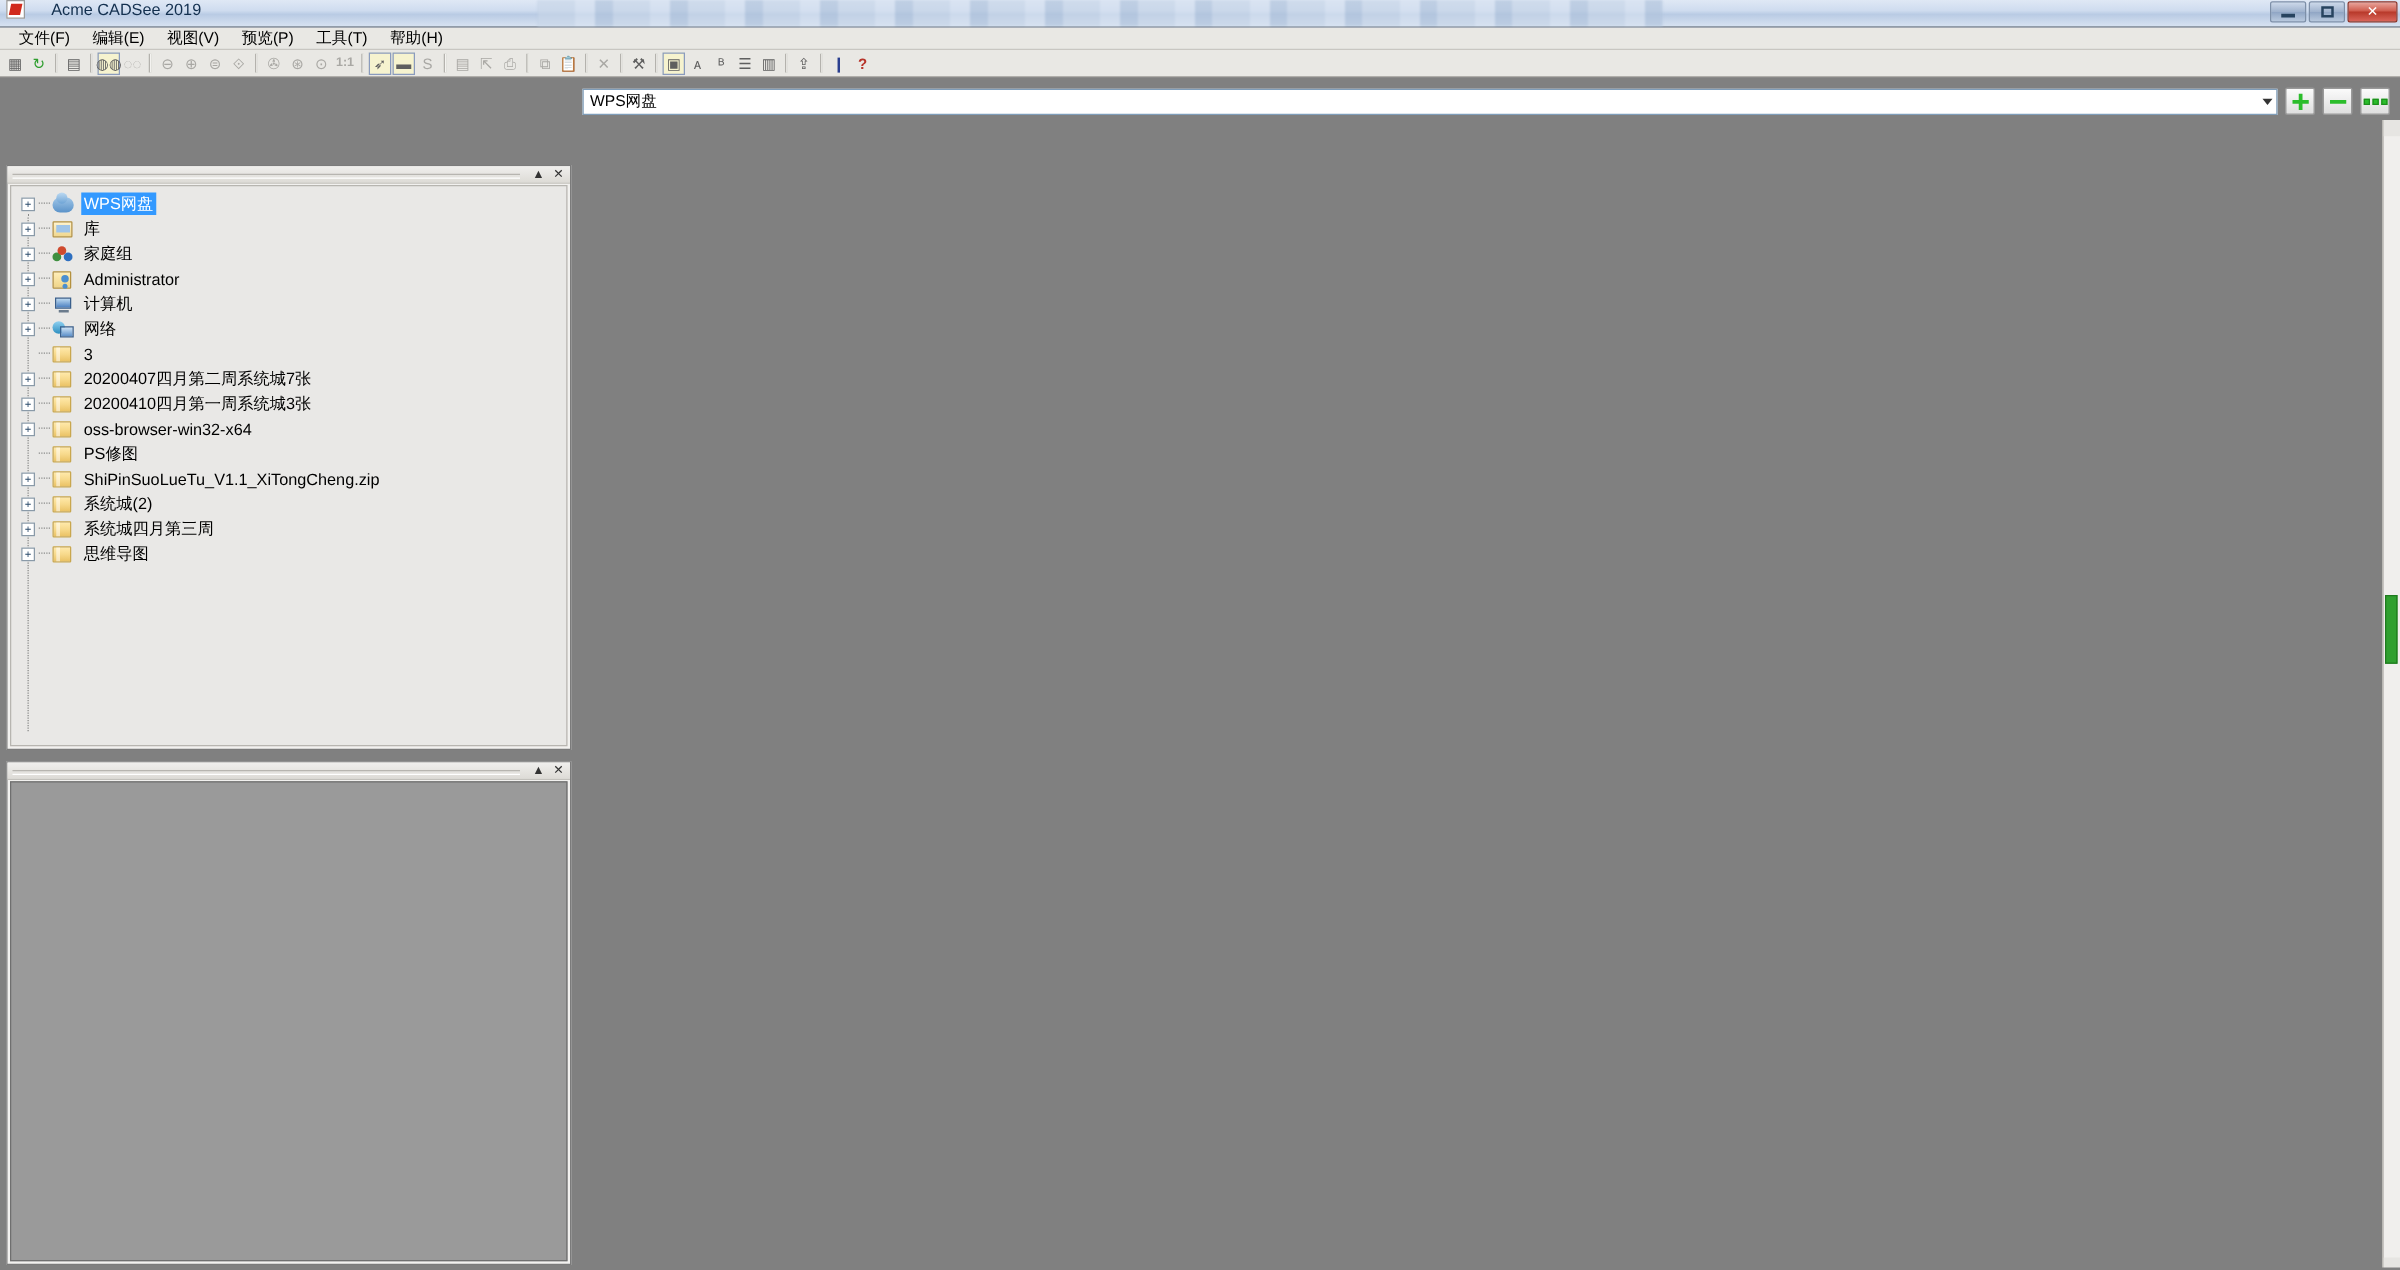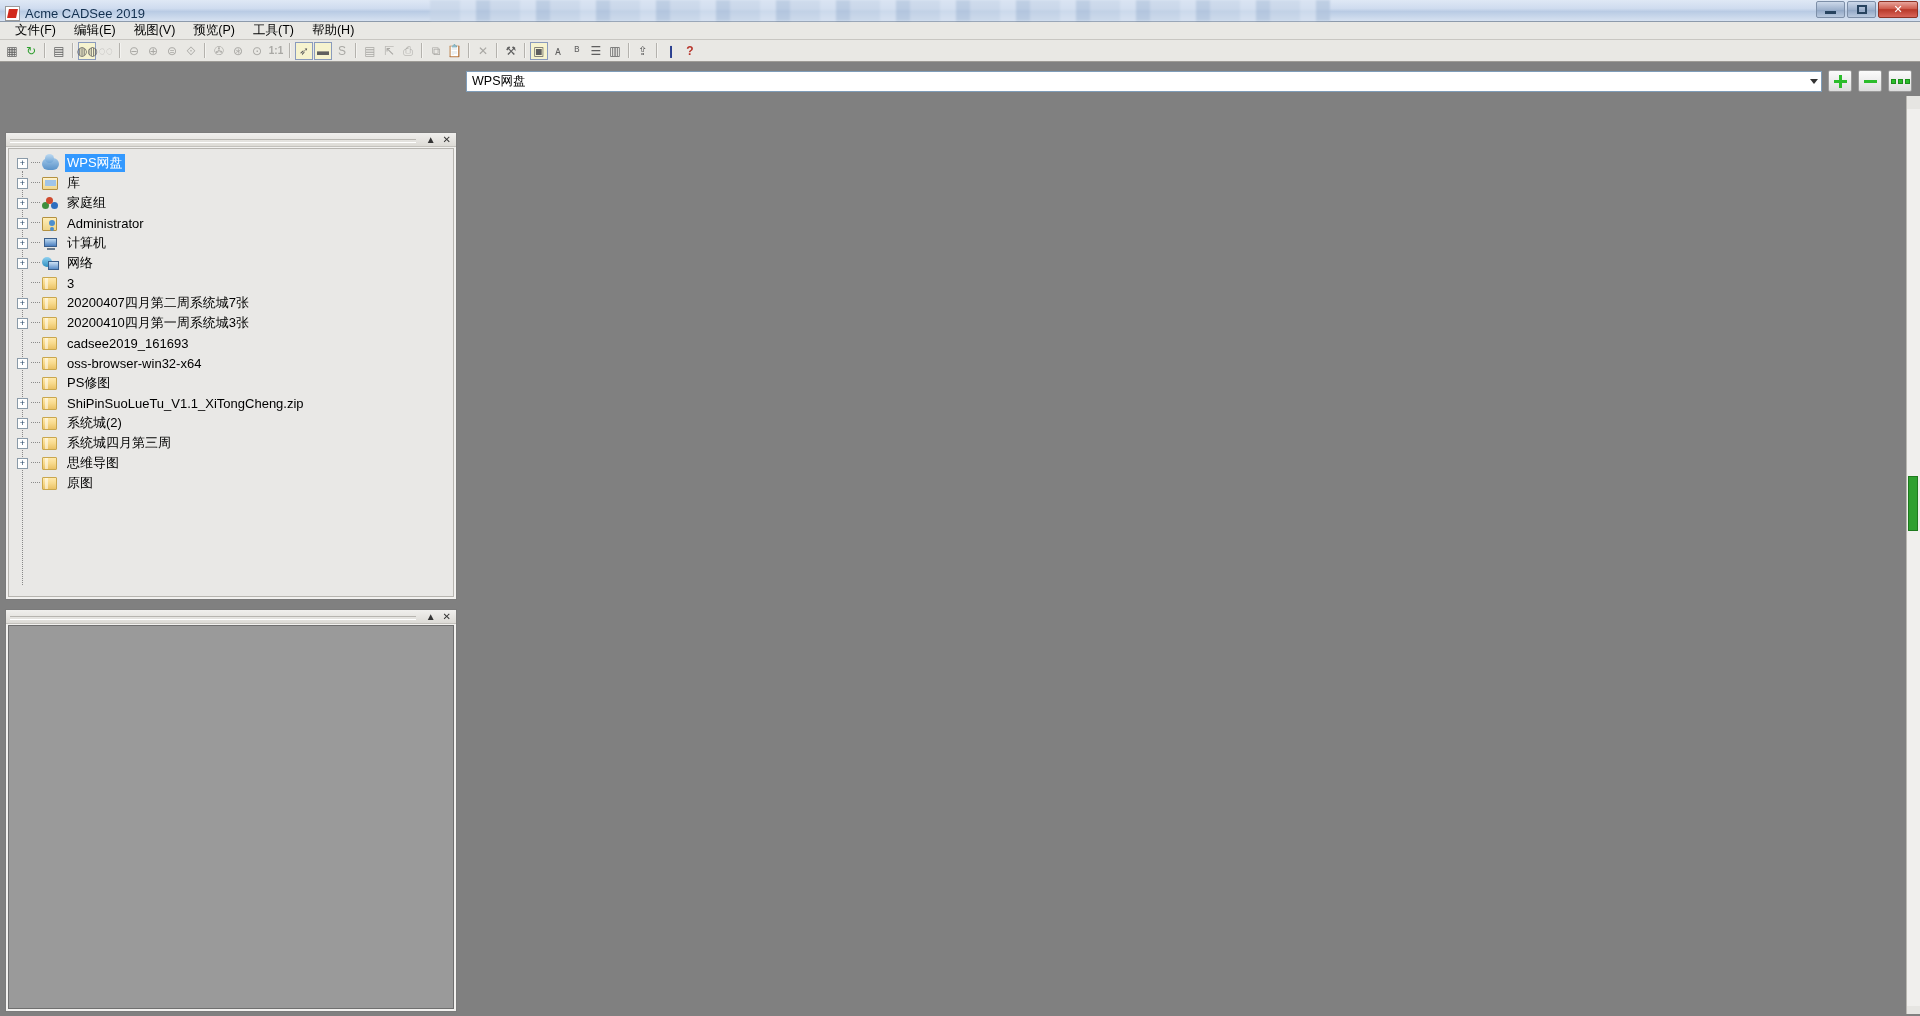--- a/index.html
+++ b/index.html
@@ -8,21 +8,21 @@
     font-family:"Liberation Sans","DejaVu Sans",sans-serif;
     font-size:13px;
     background:#8a8a8a;
   }
   
   .titlebar{
     height:21px;width:100%;
     background:linear-gradient(180deg,#dfe8f5 0%,#cfdcef 40%,#b9cbe4 55%,#d7e2f1 100%);
     position:relative;
     border-bottom:1px solid #8d9aab;
-    display:flex;align-items:flex-end;
+    display:flex;align-items:flex-start;gap:16px;
   }
   .titlebar .tb-strip{
     position:absolute;left:430px;top:0;height:21px;width:900px;
     background:repeating-linear-gradient(90deg,#c8d6e8 0 30px,#d7e2f1 30px 46px,#b0c3dc 46px 60px);
     opacity:.65;filter:blur(1px);
   }
   .app-icon{
     width:15px;height:15px;margin-left:5px;margin-right:5px;position:relative;z-index:3;
     background:#fff;border:1px solid #9a9a9a;box-sizing:border-box;
     display:flex;align-items:center;justify-content:center;
@@ -419,41 +419,33 @@
             </div>
             <div class="node">
               <div class="exp">+</div>
               <div class="dots"></div>
               <div class="ico">
                 <div class="ic-folder"></div>
               </div>
               <div class="lbl">20200410四月第一周系统城3张</div>
             </div>
             <div class="node">
+              <div class="exp">+</div>
+              <div class="dots"></div>
+              <div class="ico">
+                <div class="ic-folder"></div>
+              </div>
+              <div class="lbl">oss-browser-win32-x64</div>
+            </div>
+            <div class="node">
               <div class="exp empty"></div>
               <div class="dots"></div>
               <div class="ico">
                 <div class="ic-folder"></div>
               </div>
-              <div class="lbl">cadsee2019_161693</div>
-            </div>
-            <div class="node">
-              <div class="exp">+</div>
-              <div class="dots"></div>
-              <div class="ico">
-                <div class="ic-folder"></div>
-              </div>
-              <div class="lbl">oss-browser-win32-x64</div>
-            </div>
-            <div class="node">
-              <div class="exp empty"></div>
-              <div class="dots"></div>
-              <div class="ico">
-                <div class="ic-folder"></div>
-              </div>
               <div class="lbl">PS修图</div>
             </div>
             <div class="node">
               <div class="exp">+</div>
               <div class="dots"></div>
               <div class="ico">
                 <div class="ic-folder"></div>
               </div>
               <div class="lbl">ShiPinSuoLueTu_V1.1_XiTongCheng.zip</div>
             </div>
@@ -473,28 +465,20 @@
               </div>
               <div class="lbl">系统城四月第三周</div>
             </div>
             <div class="node">
               <div class="exp">+</div>
               <div class="dots"></div>
               <div class="ico">
                 <div class="ic-folder"></div>
               </div>
               <div class="lbl">思维导图</div>
-            </div>
-            <div class="node">
-              <div class="exp empty"></div>
-              <div class="dots"></div>
-              <div class="ico">
-                <div class="ic-folder"></div>
-              </div>
-              <div class="lbl">原图</div>
             </div>
           </div>
       </div>
     </div>
 
     <div class="panel prev-panel">
       <div class="panel-caption">
         <div class="grip"></div>
         <div class="cap-btn">▲</div>
         <div class="cap-btn">✕</div>

